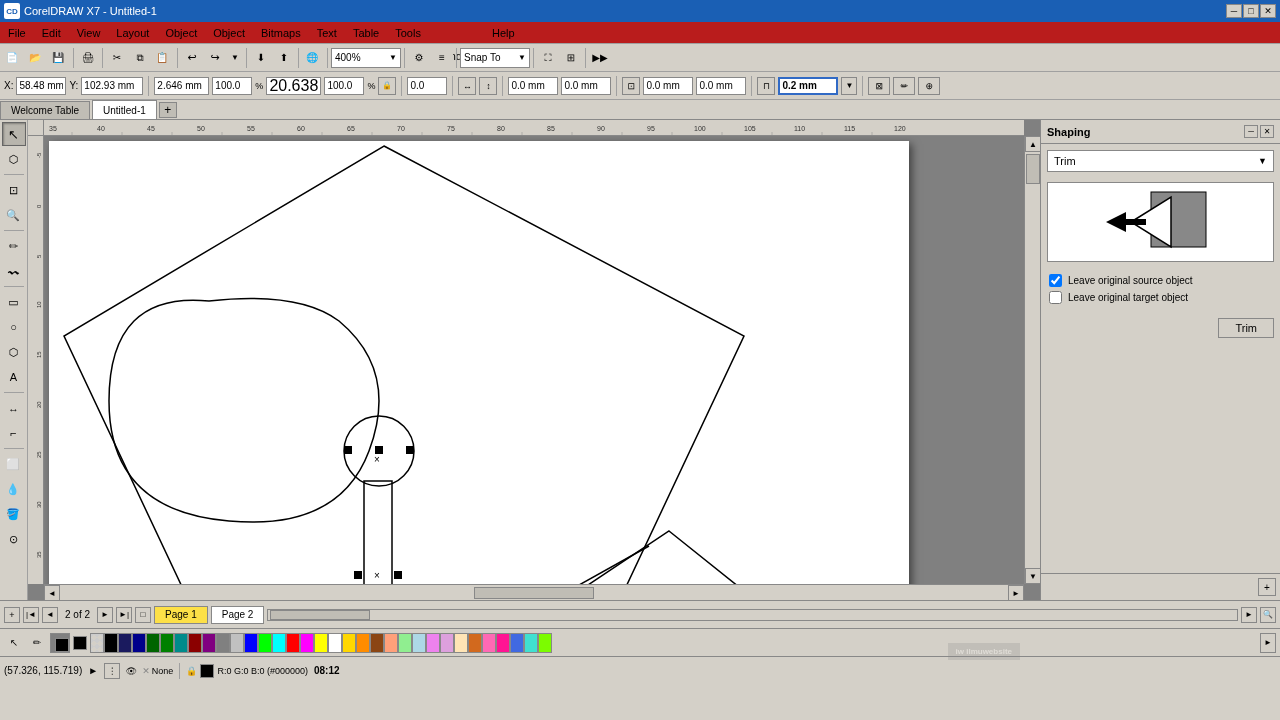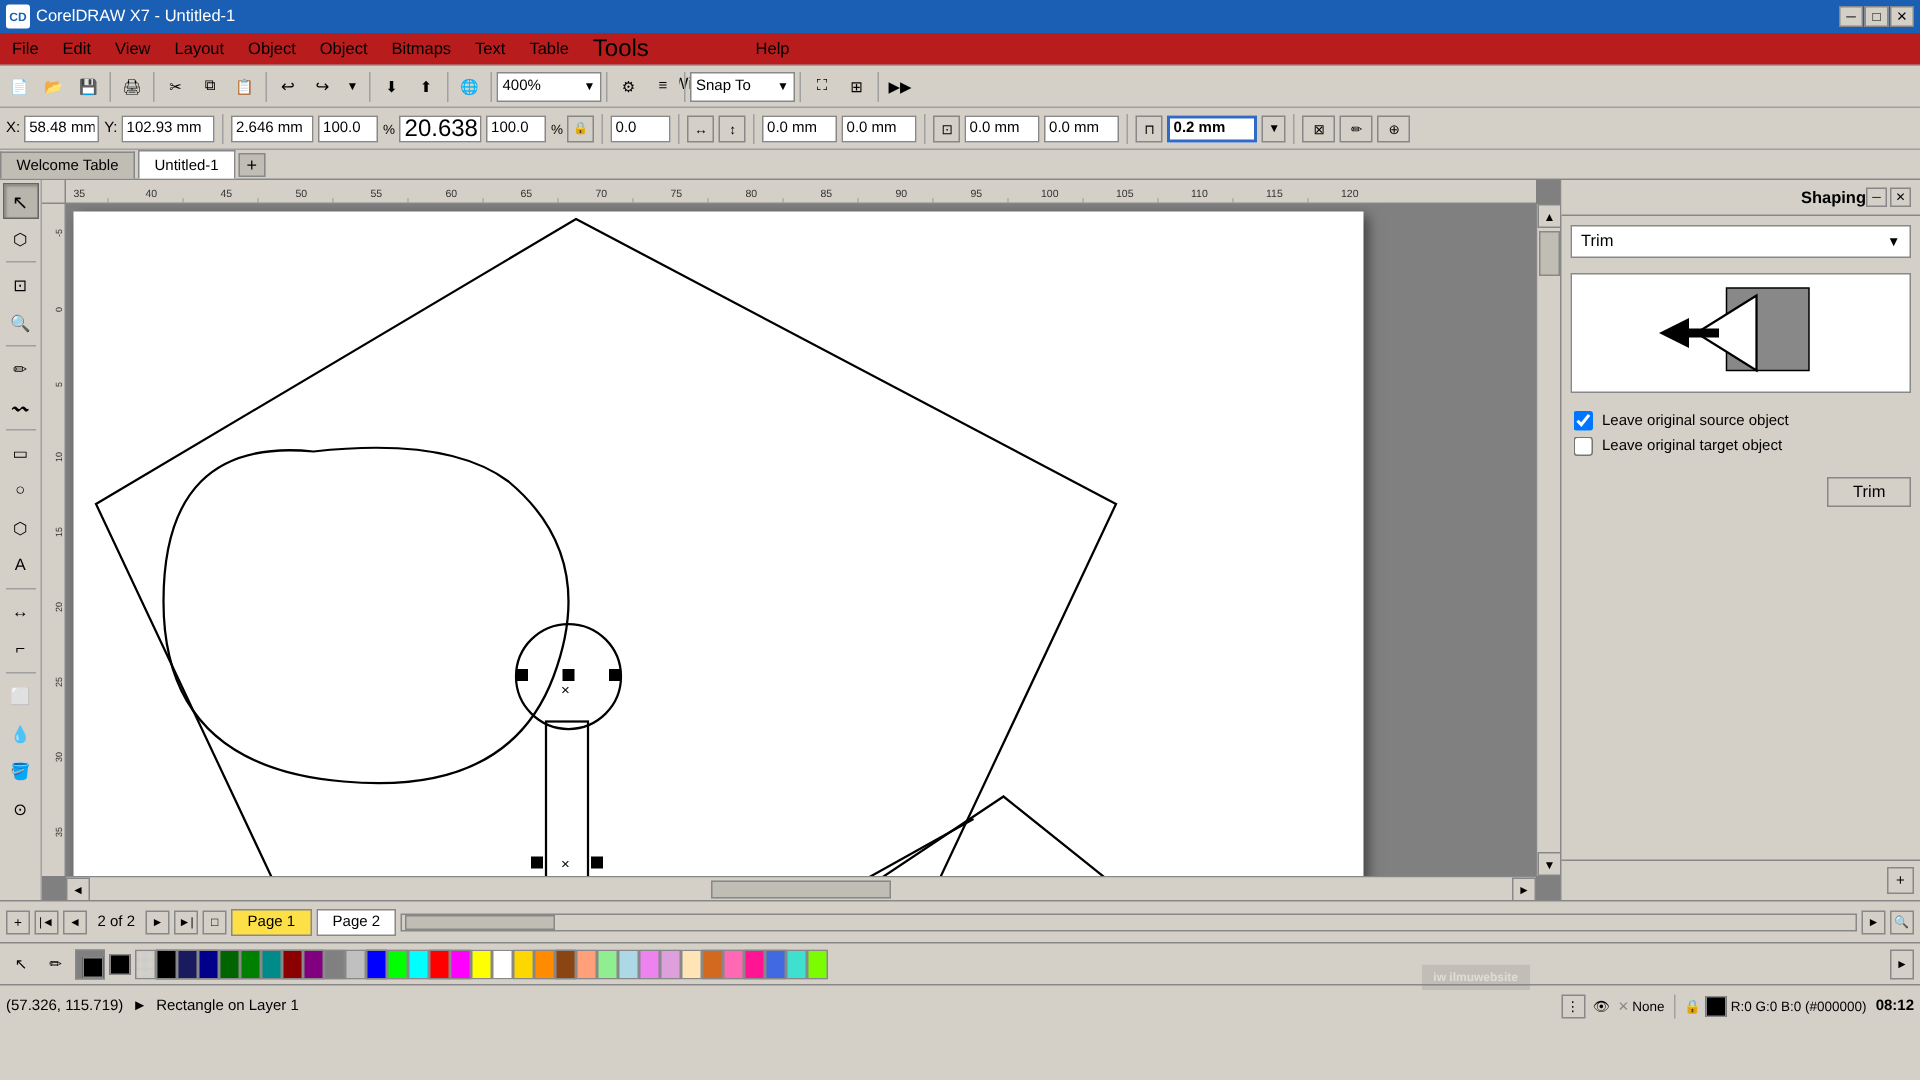--- a/index.html
+++ b/index.html
@@ -23,21 +23,21 @@
 <div style="height:22px; background:#b91c1c; display:flex; align-items:center; border-bottom:1px solid #a0a0a0;">
   <div style="padding:2px 8px;font-size:11px;cursor:pointer;">File</div>
   <div style="padding:2px 8px;font-size:11px;cursor:pointer;">Edit</div>
   <div style="padding:2px 8px;font-size:11px;cursor:pointer;">View</div>
   <div style="padding:2px 8px;font-size:11px;cursor:pointer;">Layout</div>
   <div style="padding:2px 8px;font-size:11px;cursor:pointer;">Object</div>
   <div style="padding:2px 8px;font-size:11px;cursor:pointer;">Object</div>
   <div style="padding:2px 8px;font-size:11px;cursor:pointer;">Bitmaps</div>
   <div style="padding:2px 8px;font-size:11px;cursor:pointer;">Text</div>
   <div style="padding:2px 8px;font-size:11px;cursor:pointer;">Table</div>
-  <div style="padding:2px 8px;font-size:16px;cursor:pointer;">Tools</div>
+  <div style="padding:2px 8px;font-size:11px;cursor:pointer;">Tools</div>
   <div style="padding:2px 8px;font-size:11px;cursor:pointer;margin-top:47px;">Window</div>
   <div style="padding:2px 8px;font-size:11px;cursor:pointer;">Help</div>
 </div>
 
 <div style="height:28px; background:#d4d0c8; display:flex; align-items:center; border-bottom:1px solid #a0a0a0; padding:0 2px; gap:1px;">
   <button style="height:22px;width:22px;background:#d4d0c8;border:1px solid transparent;cursor:pointer;font-size:10px;">📄</button>
   <button style="height:22px;width:22px;background:#d4d0c8;border:1px solid transparent;cursor:pointer;font-size:10px;">📂</button>
   <button style="height:22px;width:22px;background:#d4d0c8;border:1px solid transparent;cursor:pointer;font-size:10px;">💾</button>
   <div style="width:1px;height:20px;background:#a0a0a0;margin:0 2px;"></div>
   <button style="height:22px;width:22px;background:#d4d0c8;border:1px solid transparent;cursor:pointer;font-size:10px;">🖨</button>
@@ -263,21 +263,21 @@
       <div style="width:16px;height:16px;background:#d4d0c8;border:1px solid #888;display:flex;align-items:center;justify-content:center;font-size:8px;cursor:pointer;">◄</div>
       <div style="flex:1;background:#d4d0c8;">
         <div style="width:120px;height:12px;background:#c0bdb5;border:1px solid #888;margin:2px auto;"></div>
       </div>
       <div style="width:16px;height:16px;background:#d4d0c8;border:1px solid #888;display:flex;align-items:center;justify-content:center;font-size:8px;cursor:pointer;">►</div>
     </div>
   </div>
 
   <div style="width:240px; background:#d4d0c8; border-left:1px solid #888; display:flex; flex-direction:column; position:relative;">
 
-    <div style="height:24px; background:#d4d0c8; border-bottom:1px solid #888; display:flex; align-items:center; justify-content:flex-end; padding:0 6px;">
+    <div style="height:24px; background:#d4d0c8; border-bottom:1px solid #888; display:flex; align-items:center; justify-content:space-between; padding:0 6px;">
       <span style="font-size:11px;font-weight:bold;">Shaping</span>
       <div style="display:flex;gap:2px;">
         <div style="width:14px;height:13px;border:1px solid #888;background:#d4d0c8;display:flex;align-items:center;justify-content:center;cursor:pointer;font-size:8px;">─</div>
         <div style="width:14px;height:13px;border:1px solid #888;background:#d4d0c8;display:flex;align-items:center;justify-content:center;cursor:pointer;font-size:8px;">✕</div>
       </div>
     </div>
 
     <div style="margin:6px; height:22px; border:1px solid #888; background:white; display:flex; align-items:center; justify-content:space-between; padding:0 6px; cursor:pointer;">
       <span style="font-size:11px;">Trim</span>
       <span style="font-size:9px;">▼</span>
@@ -379,21 +379,20 @@
     <div style="width:14px;height:20px;background:#4169e1;border:1px solid #888;cursor:pointer;"></div>
     <div style="width:14px;height:20px;background:#40e0d0;border:1px solid #888;cursor:pointer;"></div>
     <div style="width:14px;height:20px;background:#7cfc00;border:1px solid #888;cursor:pointer;"></div>
   </div>
   <div style="width:16px;height:20px;border:1px solid #888;background:#d4d0c8;display:flex;align-items:center;justify-content:center;cursor:pointer;font-size:8px;">►</div>
 </div>
 
 <div style="height:28px; background:#d4d0c8; border-top:1px solid #888; display:flex; align-items:center; padding:0 4px; gap:6px;">
   <span style="font-size:10px;">(57.326, 115.719)</span>
   <span style="font-size:10px;">►</span>
-  <span style="font-size:10px;flex:1;">Rectangle on Layer 1</span>
 
   <div style="display:flex;align-items:center;gap:3px;border-right:1px solid #a0a0a0;padding-right:6px;">
     <div style="width:16px;height:16px;border:1px solid #888;background:#d4d0c8;display:flex;align-items:center;justify-content:center;cursor:pointer;font-size:9px;">⋮</div>
     <div style="width:16px;height:16px;display:flex;align-items:center;justify-content:center;font-size:9px;">👁</div>
     <div style="display:flex;align-items:center;gap:2px;cursor:pointer;">
       <span style="font-size:9px;color:#888;">✕</span>
       <span style="font-size:9px;">None</span>
     </div>
   </div>
 

